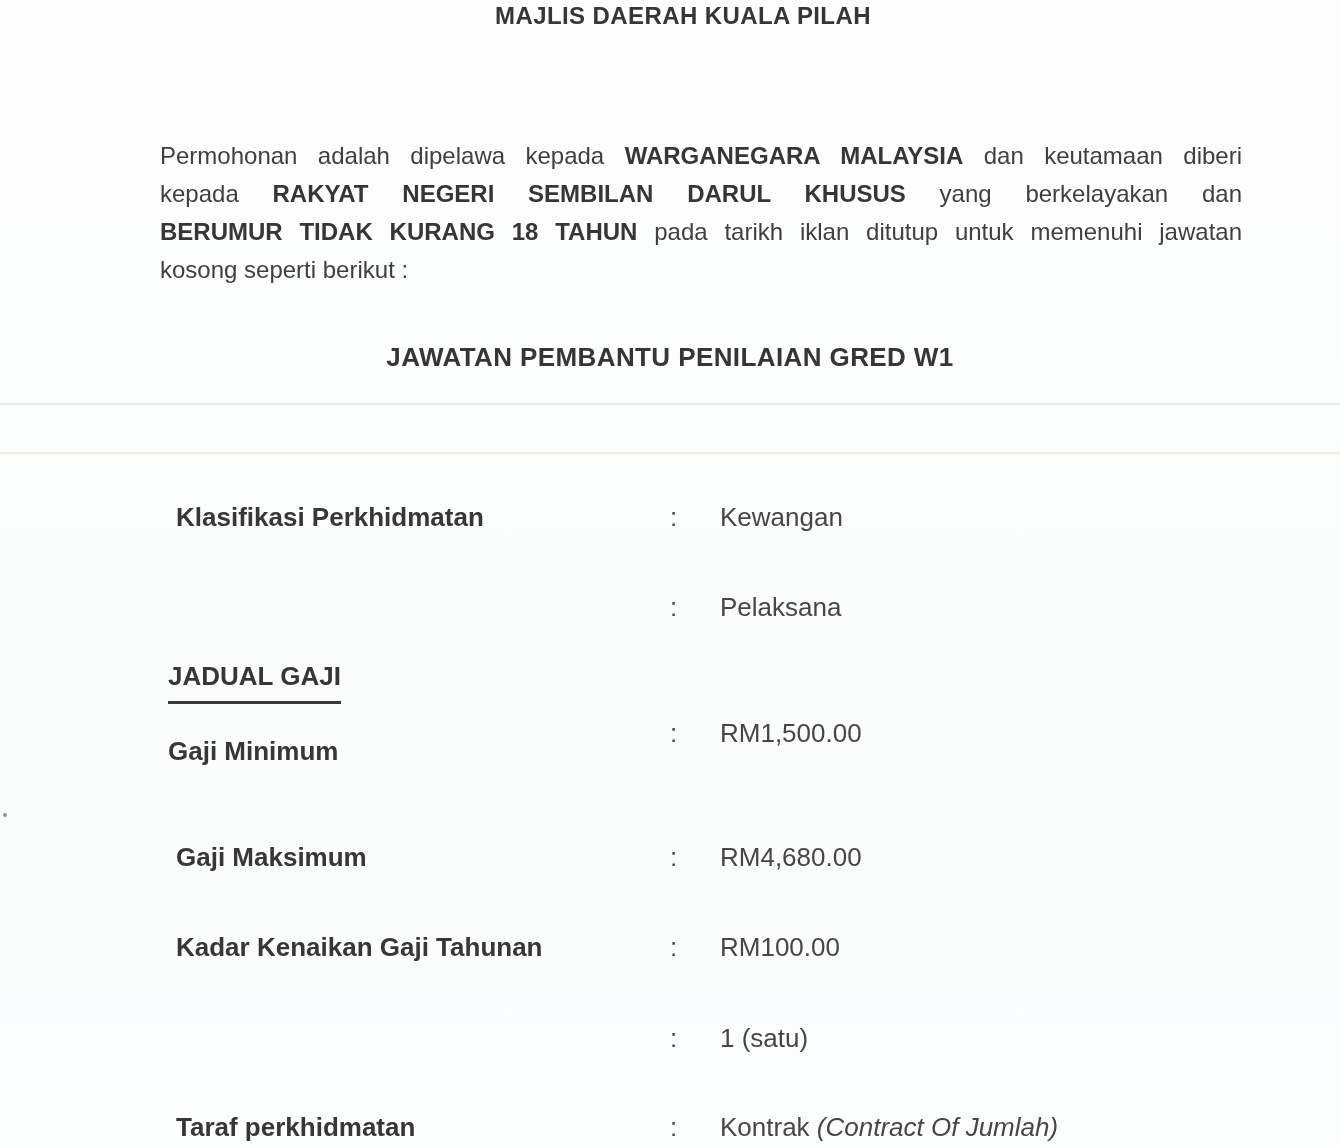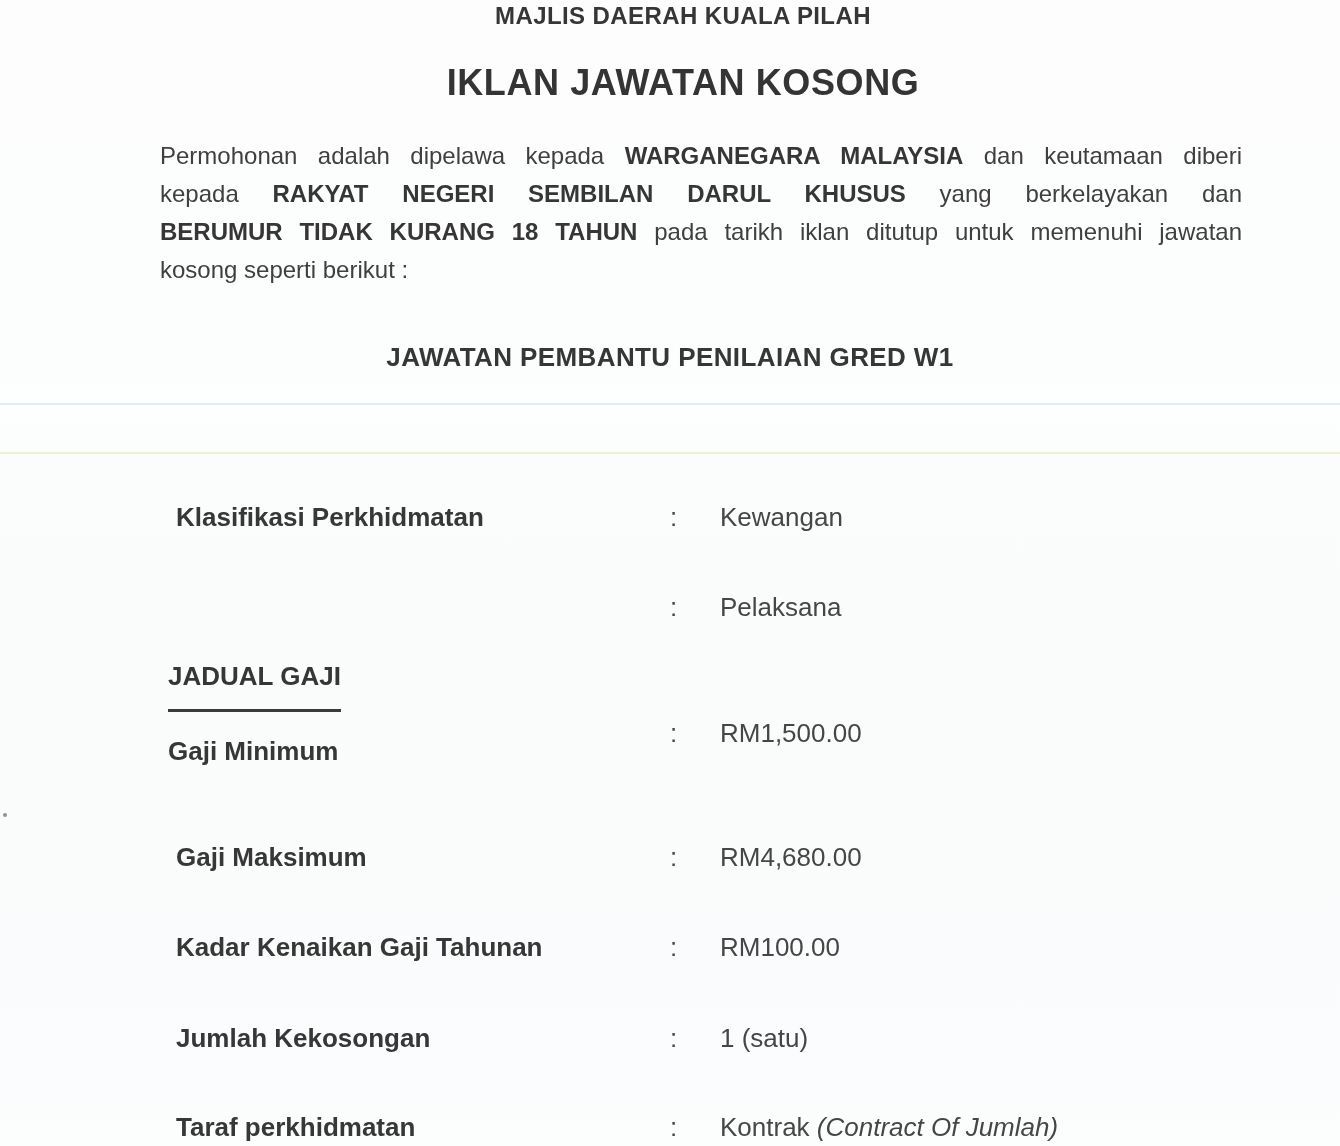--- a/index.html
+++ b/index.html
@@ -98,21 +98,21 @@
     white-space: nowrap;
   }
   .row .val i { font-style: italic; }
 
   .jadual-heading {
     position: absolute;
     left: 168px; top: 661px;
     font-size: 26px;
     font-weight: bold;
     color: #363636;
-    padding-bottom: 17px;
+    padding-bottom: 9px;
     border-bottom: 3px solid #3a3a3a;
     white-space: nowrap;
   }
   .gaji-min-label {
     position: absolute;
     left: 168px; top: 736px;
     font-size: 26px;
     font-weight: bold;
     color: #373737;
     white-space: nowrap;
@@ -137,21 +137,20 @@
     background: #6f6f6f;
     opacity: 0.75;
   }
 </style>
 </head>
 <body>
 
 <div class="page">
 
   <div class="org-name">MAJLIS DAERAH KUALA PILAH</div>
-  <div class="doc-title">IKLAN JAWATAN KOSONG</div>
 
   <div class="intro">
     <div class="iline" style="top:140px">
       <span class="jwrap"><span>Permohonan adalah dipelawa kepada </span><b>WARGANEGARA MALAYSIA</b><span> dan keutamaan diberi</span></span>
     </div>
     <div class="iline" style="top:178px">
       <span class="jwrap"><span>kepada </span><b>RAKYAT NEGERI SEMBILAN DARUL KHUSUS</b><span> yang berkelayakan dan</span></span>
     </div>
     <div class="iline" style="top:216px">
       <span class="jwrap"><span></span><b>BERUMUR TIDAK KURANG 18 TAHUN</b><span> pada tarikh iklan ditutup untuk memenuhi jawatan</span></span>
@@ -191,21 +190,20 @@
     <span class="val">RM4,680.00</span>
   </div>
 
   <div class="row" style="top:916px">
     <span class="lbl">Kadar Kenaikan Gaji Tahunan</span>
     <span class="colon">:</span>
     <span class="val">RM100.00</span>
   </div>
 
   <div class="row" style="top:1007px">
-    <span class="lbl">Jumlah Kekosongan</span>
     <span class="colon">:</span>
     <span class="val">1 (satu)</span>
   </div>
 
   <div class="row" style="top:1096px">
     <span class="lbl">Taraf perkhidmatan</span>
     <span class="colon">:</span>
     <span class="val"><span>Kontrak </span><i>(Contract Of Jumlah)</i><span></span></span>
   </div>
 

